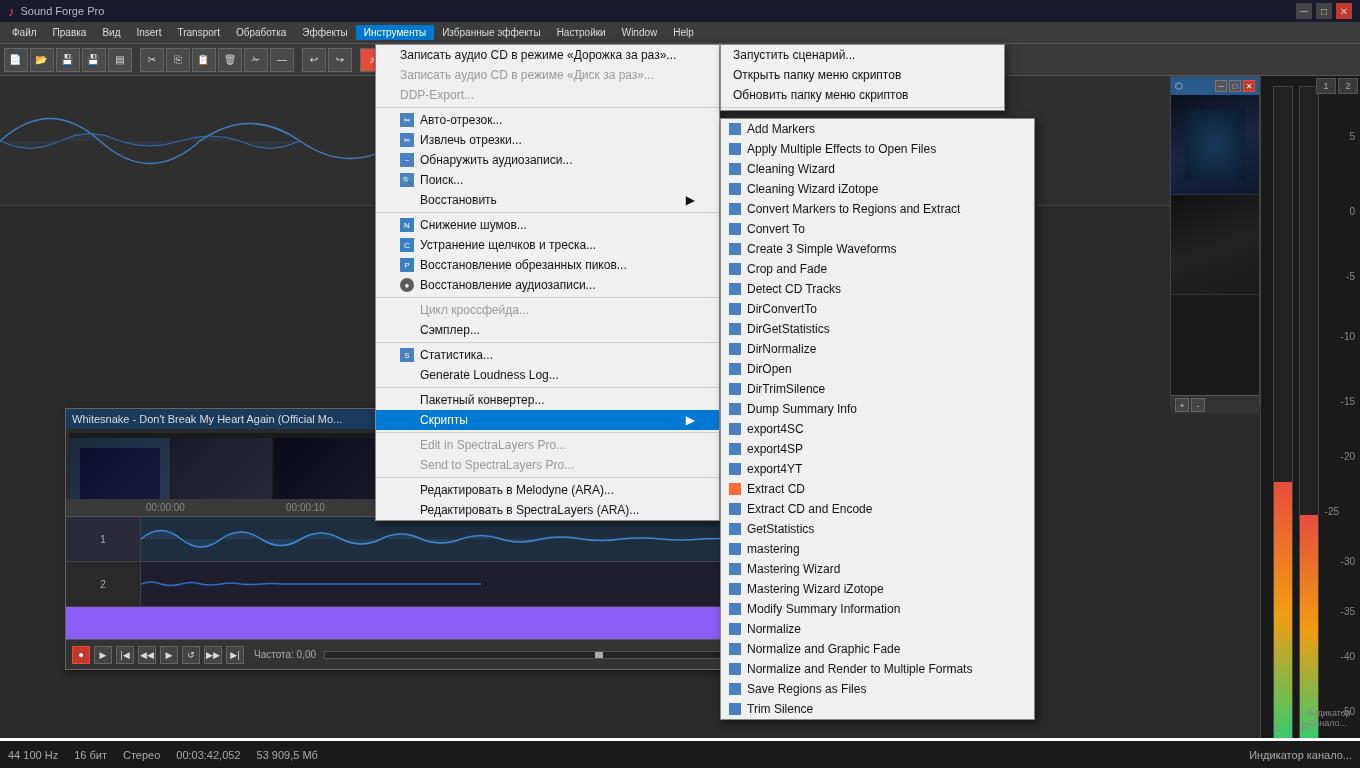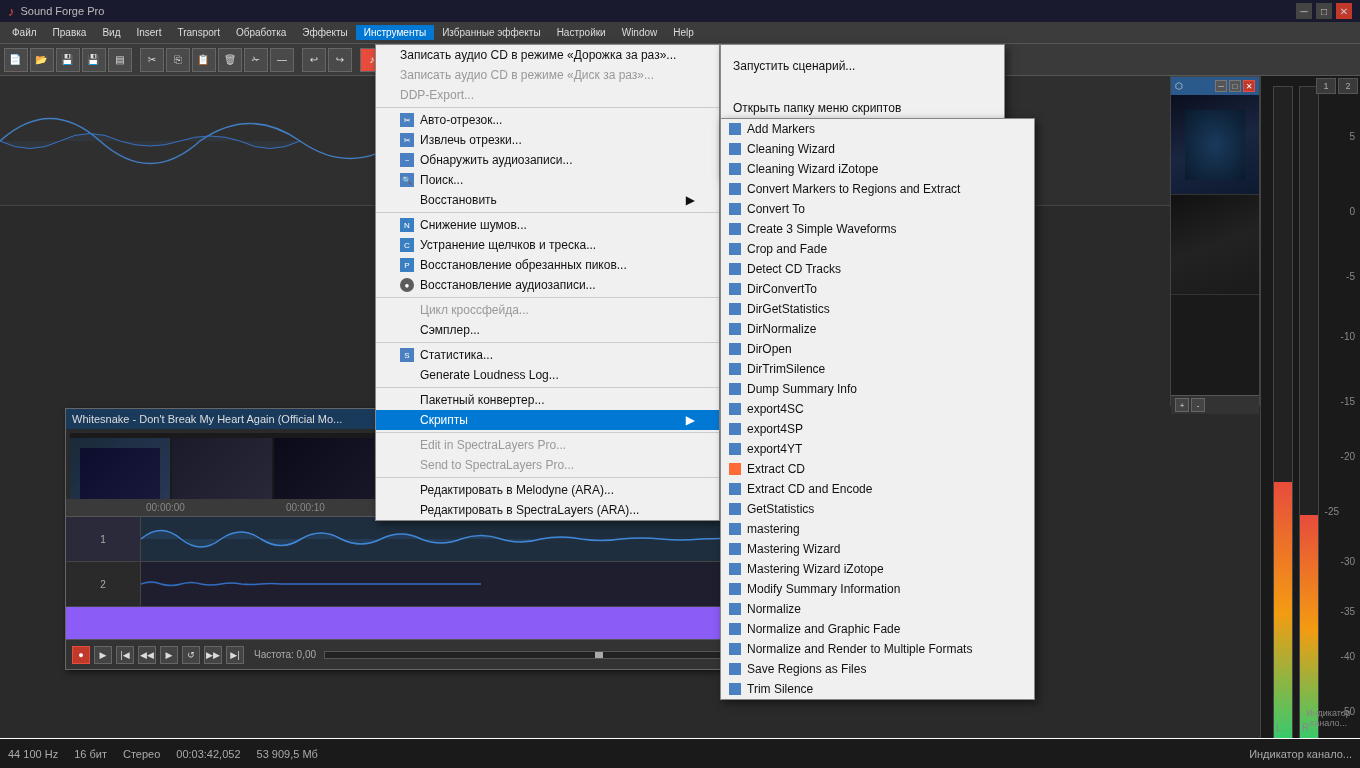--- a/index.html
+++ b/index.html
@@ -104,21 +104,21 @@
     
     .status-bar {
       height: 30px;
       background: #1a1a1a;
       display: flex;
       align-items: center;
       padding: 0 8px;
       color: #aaa;
       font-size: 11px;
       gap: 16px;
-      border-top: 1px solid #ffffff;
+      border-top: 3px solid #ffffff;
       position: absolute;
       bottom: 0;
       left: 0;
       right: 0;
     }
 
     
     .dropdown-overlay {
       position: absolute;
       top: 0; left: 0;
@@ -191,21 +191,21 @@
       position: absolute;
       background: #f0f0f0;
       border: 1px solid #888;
       box-shadow: 3px 3px 8px rgba(0,0,0,0.5);
       width: 270px;
       font-size: 12px;
       color: #111;
       pointer-events: all;
     }
     .scripts-top-menu .menu-entry {
-      padding: 14px 12px;
+      padding: 3px 12px;
       cursor: pointer;
       display: flex;
       align-items: center;
       gap: 6px;
       min-height: 20px;
     }
     .scripts-top-menu .menu-separator {
       height: 1px;
       background: #ccc;
       margin: 2px 0;
@@ -602,20 +602,24 @@
       <div class="menu-separator"></div>
     </div>
 
     <div class="scripts-menu" style="top: 118px; left: 720px; width: 315px; z-index: 101;">
       <div class="menu-entry">
         <div style="width:12px;height:12px;background:#4a7fc1;flex-shrink:0;"></div>
         <span>Add Markers</span>
       </div>
       <div class="menu-entry">
         <div style="width:12px;height:12px;background:#4a7fc1;flex-shrink:0;"></div>
+        <span>Apply Multiple Effects to Open Files</span>
+      </div>
+      <div class="menu-entry">
+        <div style="width:12px;height:12px;background:#4a7fc1;flex-shrink:0;"></div>
         <span>Cleaning Wizard</span>
       </div>
       <div class="menu-entry">
         <div style="width:12px;height:12px;background:#4a7fc1;flex-shrink:0;"></div>
         <span>Cleaning Wizard iZotope</span>
       </div>
       <div class="menu-entry">
         <div style="width:12px;height:12px;background:#4a7fc1;flex-shrink:0;"></div>
         <span>Convert Markers to Regions and Extract</span>
       </div>

